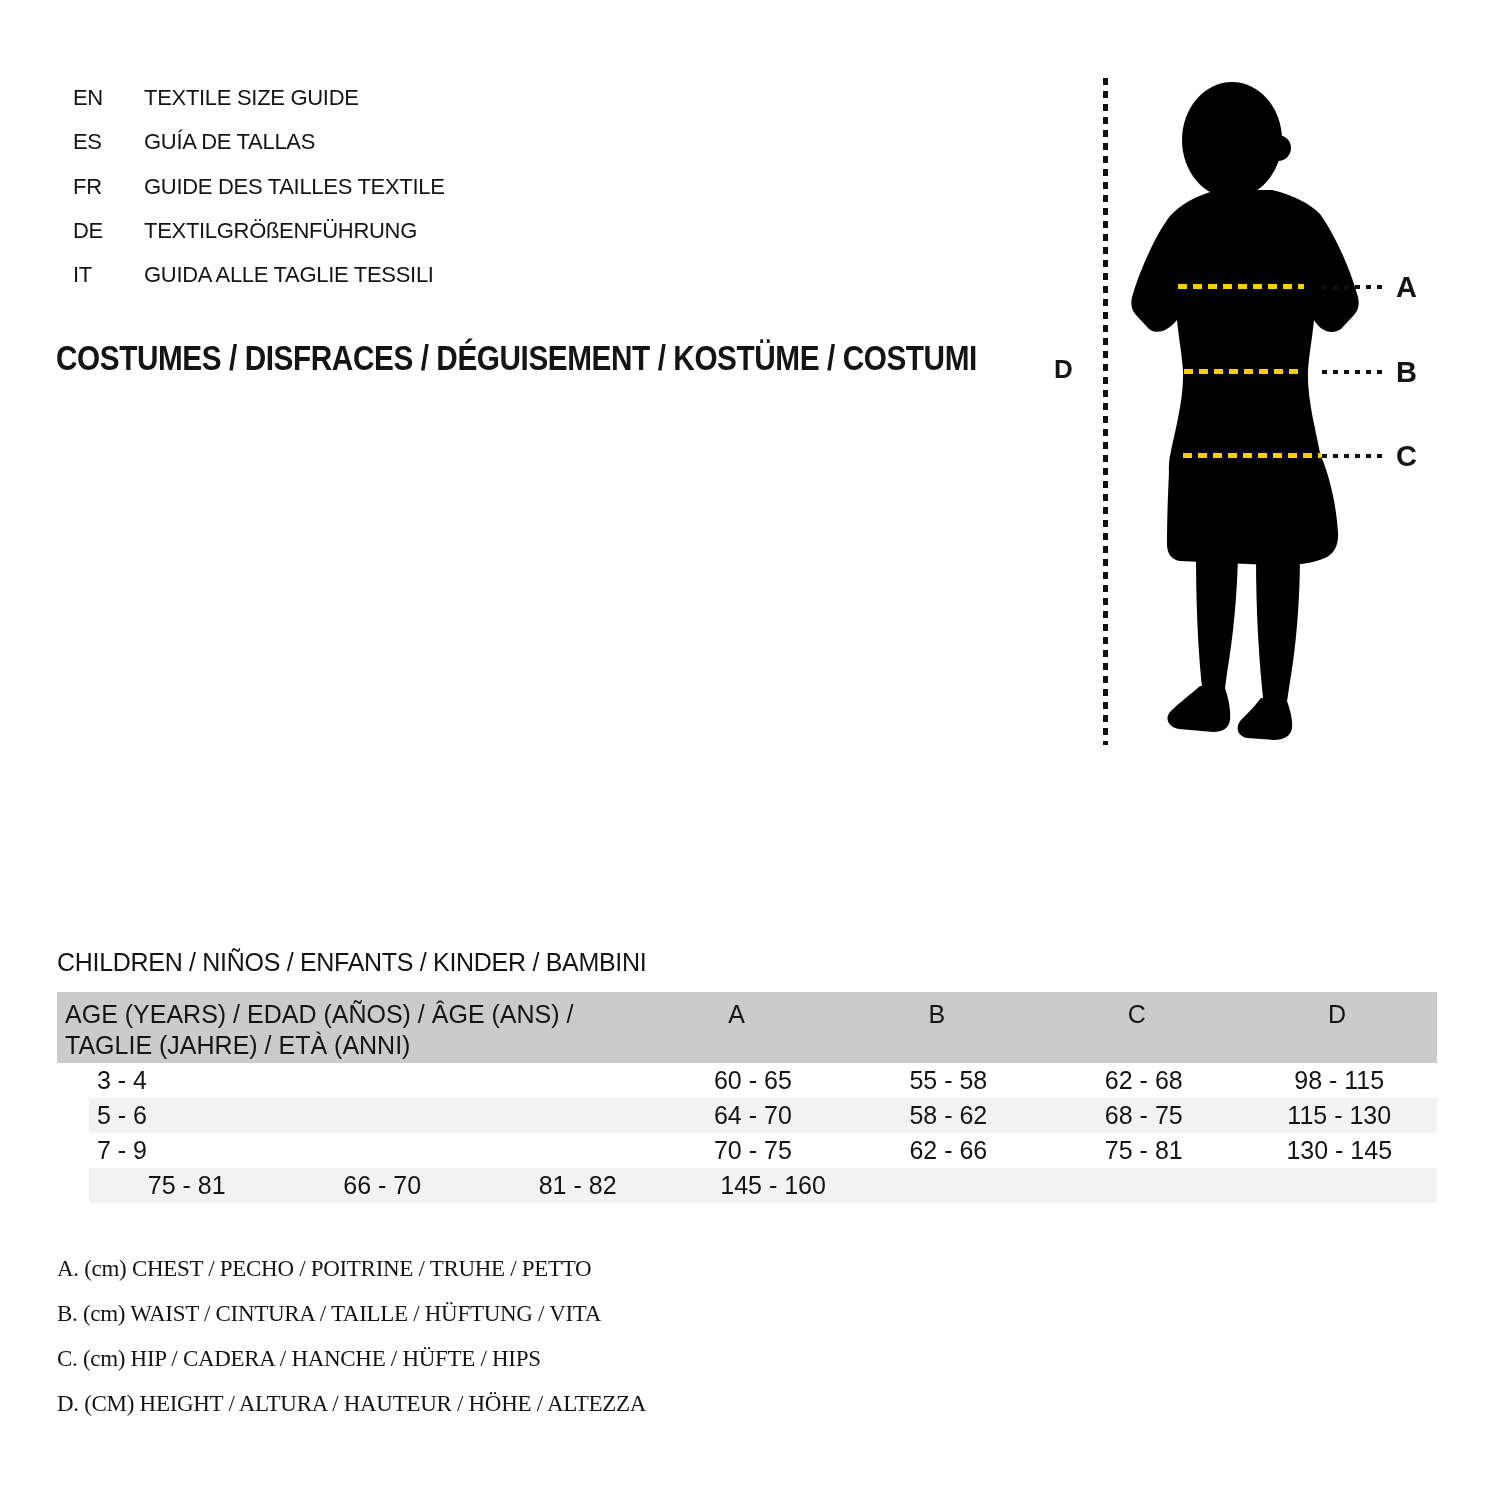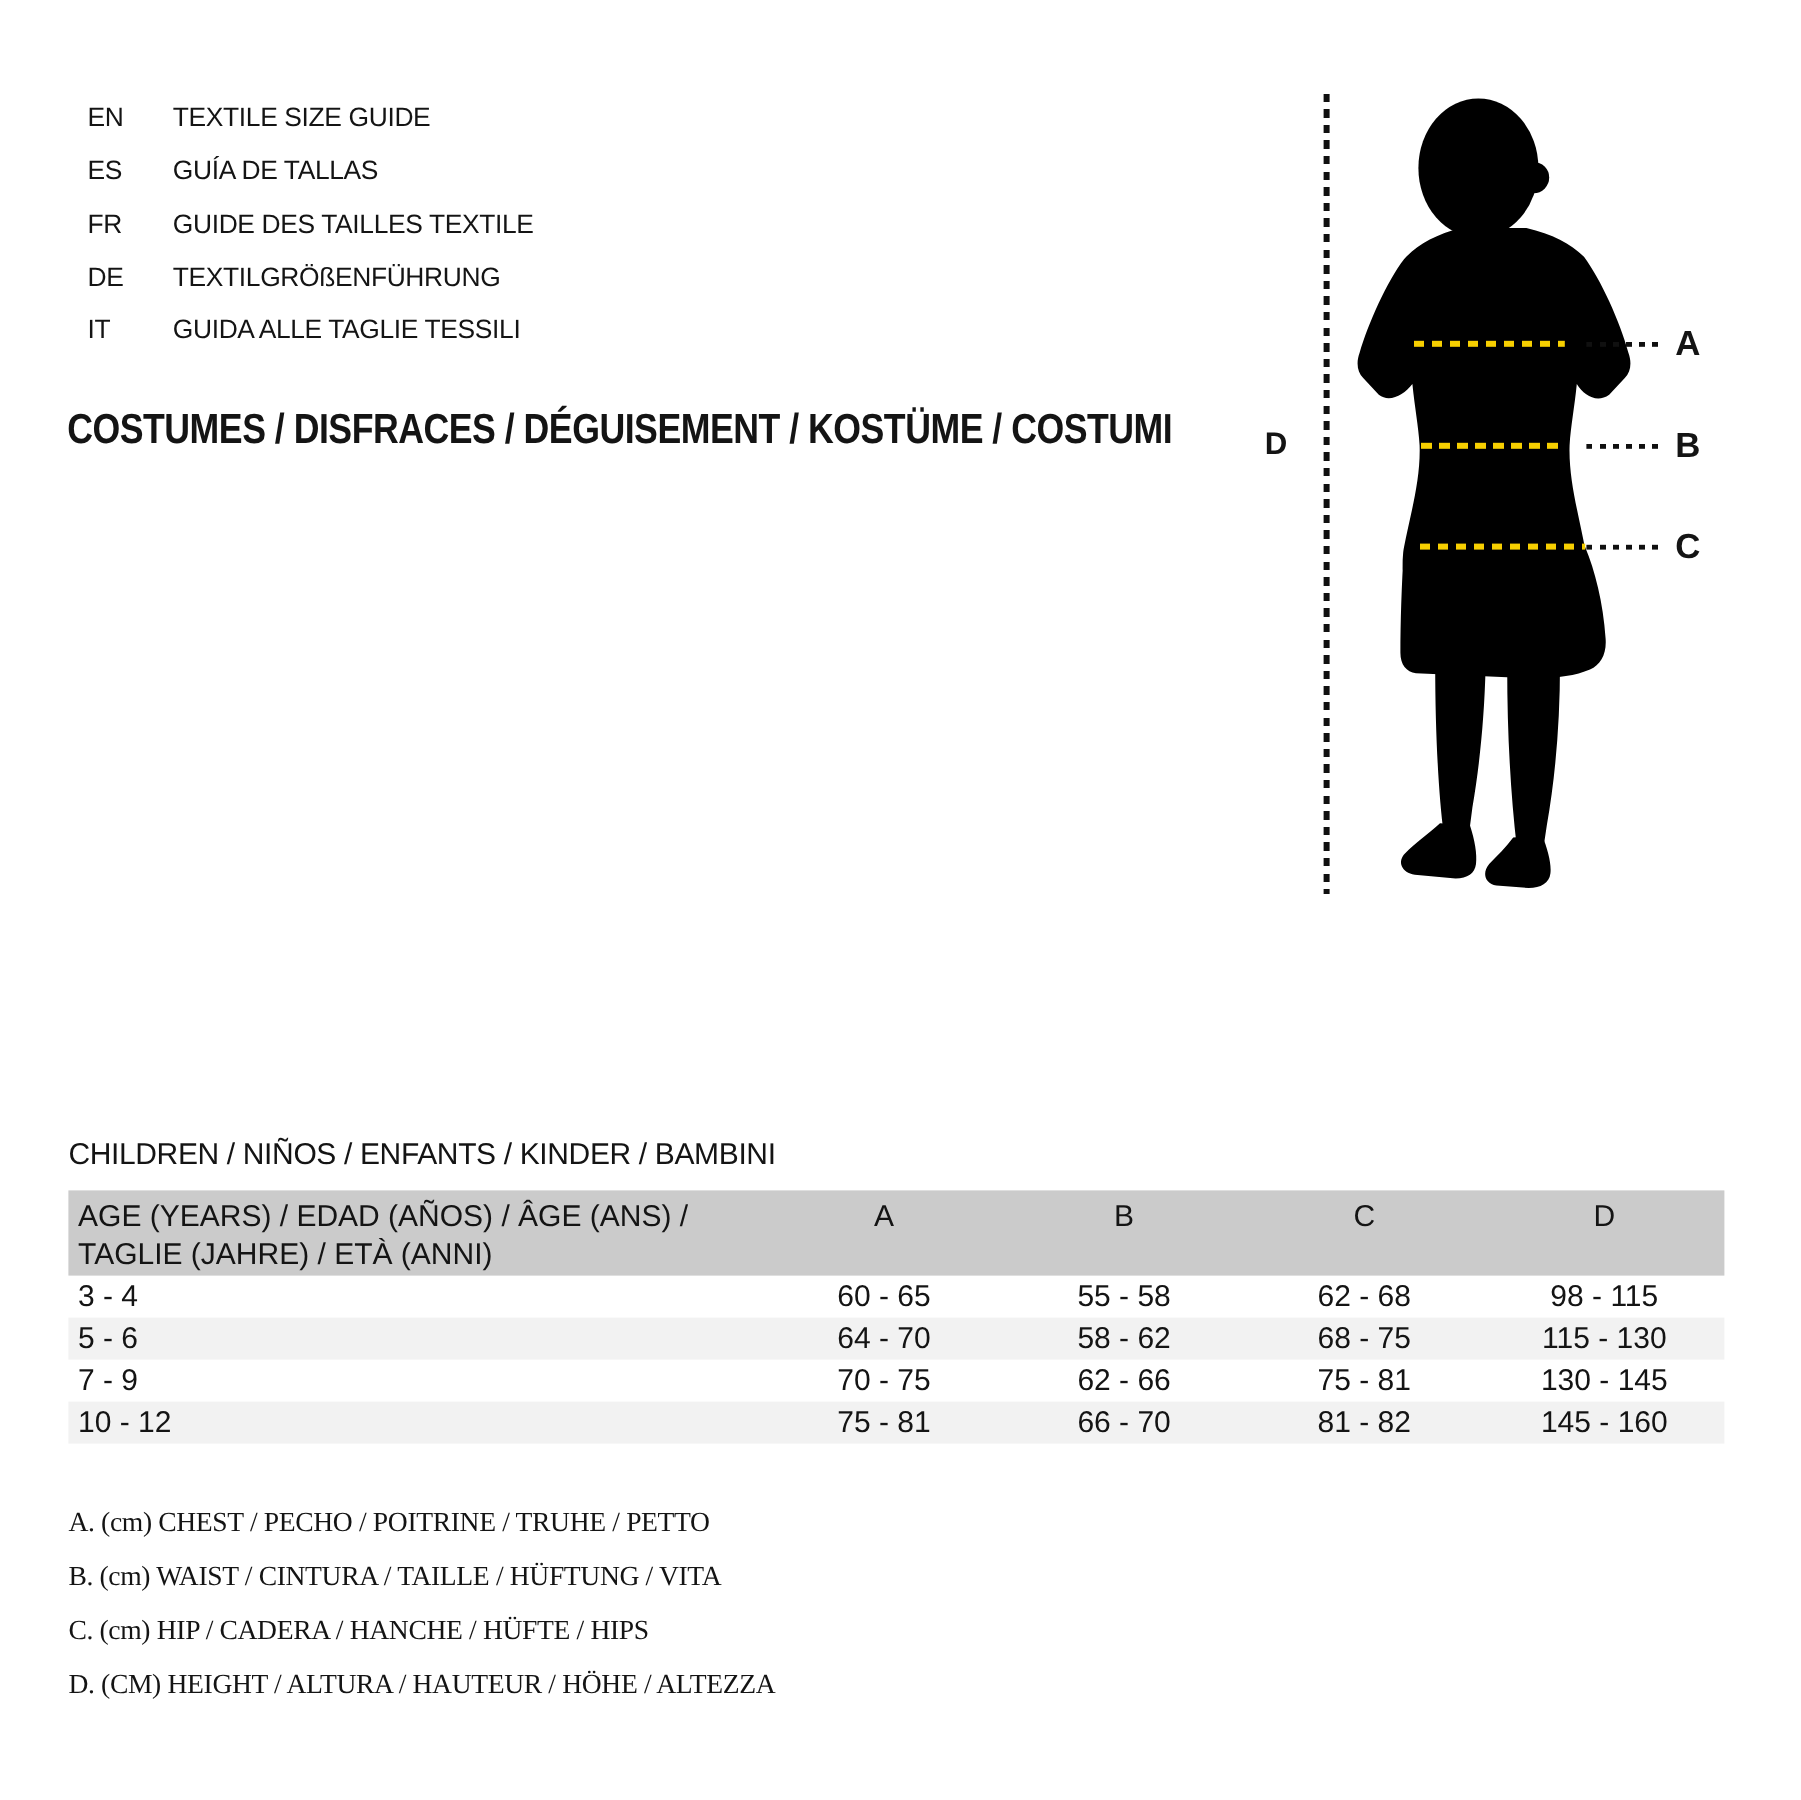--- a/index.html
+++ b/index.html
@@ -32,21 +32,21 @@
   .d-a { top:225px; } .d-b { top:310px; } .d-c { top:394px; }
   .m-letter { position:absolute; left:356px; font-size:29px; font-weight:bold; line-height:29px; }
   .l-a { top:213px; } .l-b { top:298px; } .l-c { top:382px; }
 
   
   .children-title { position:absolute; left:57px; top:948px; font-size:25px; letter-spacing:-0.3px; white-space:nowrap; }
   .size-table { position:absolute; left:57px; top:992px; width:1380px; }
   .t-header { display:flex; height:71px;justify-content:flex-end; }
   .col-age { width:42%; padding:7px 0 0 8px; font-size:25px; line-height:31px; }
   .col-letter { width:14.5%; text-align:center; padding-top:7px; font-size:25px; line-height:31px; }
-  .t-row { display:flex; height:35px; align-items:center; font-size:25px; }
+  .t-row { display:flex; height:35px; align-items:center; font-size:25px;margin-left:32px; }
   .cell-age { width:42%; padding-left:8px; }
   .cell { width:14.5%; text-align:center; }
 
   
   .legend { position:absolute; left:57px; top:1246px; font-size:23px; line-height:45px; letter-spacing:-0.3px; }
   .legend-line { white-space:nowrap;font-family:Liberation Serif, serif; }
 </style>
 </head>
 <body>
 
@@ -147,21 +147,20 @@
       <div class="cell">115 - 130</div>
     </div>
     <div class="t-row">
       <div class="cell-age">7 - 9</div>
       <div class="cell">70 - 75</div>
       <div class="cell">62 - 66</div>
       <div class="cell">75 - 81</div>
       <div class="cell">130 - 145</div>
     </div>
     <div class="t-row" style="background:#f2f2f2;">
-      <div class="cell-age">10 - 12</div>
       <div class="cell">75 - 81</div>
       <div class="cell">66 - 70</div>
       <div class="cell">81 - 82</div>
       <div class="cell">145 - 160</div>
     </div>
   </div>
 
   <div class="legend">
     <div class="legend-line">A. (cm) CHEST / PECHO / POITRINE / TRUHE / PETTO</div>
     <div class="legend-line">B. (cm) WAIST / CINTURA / TAILLE / HÜFTUNG / VITA</div>

